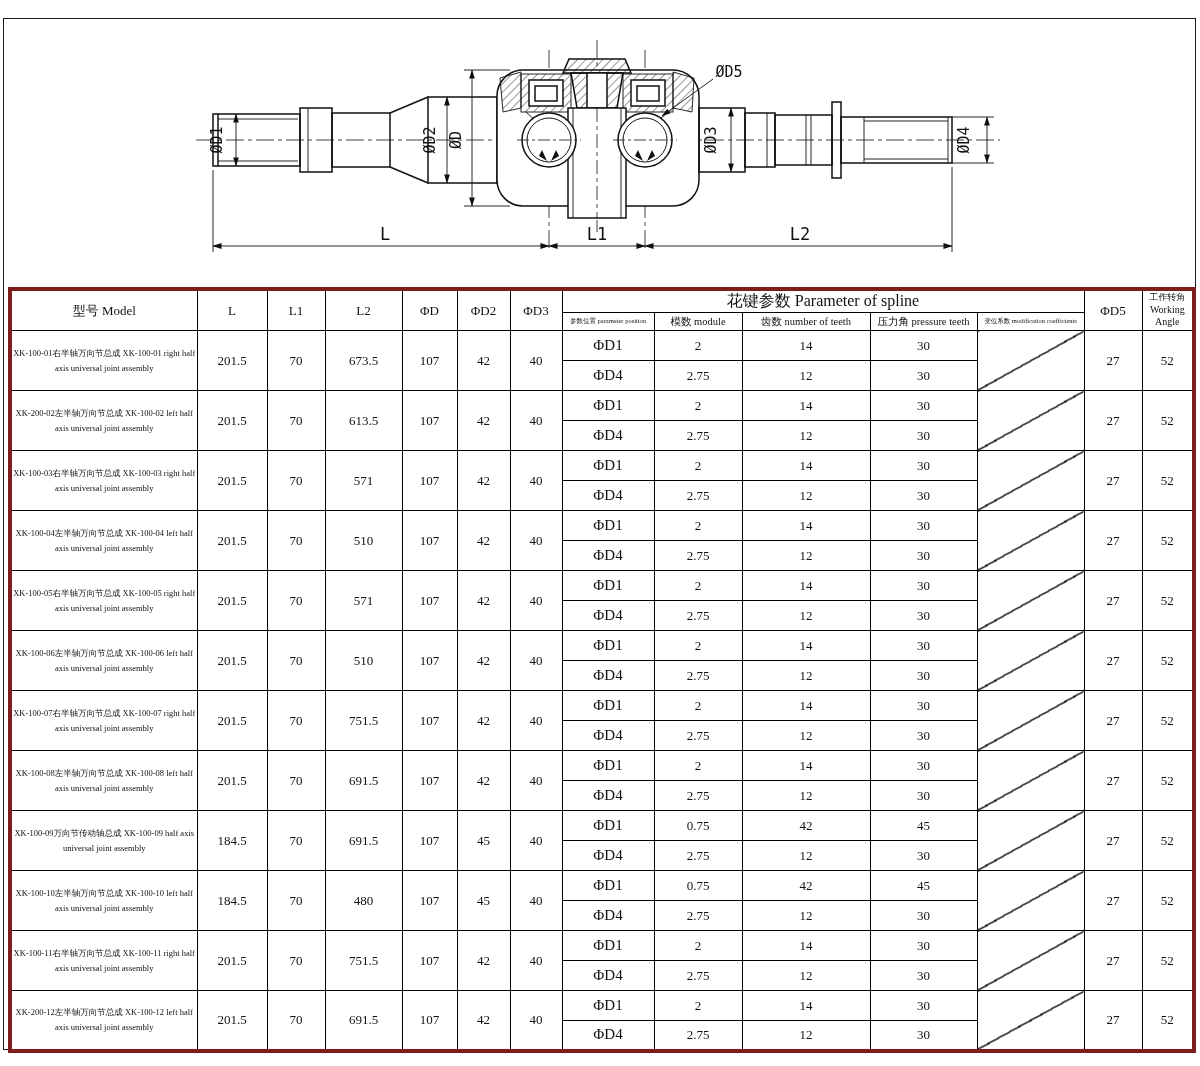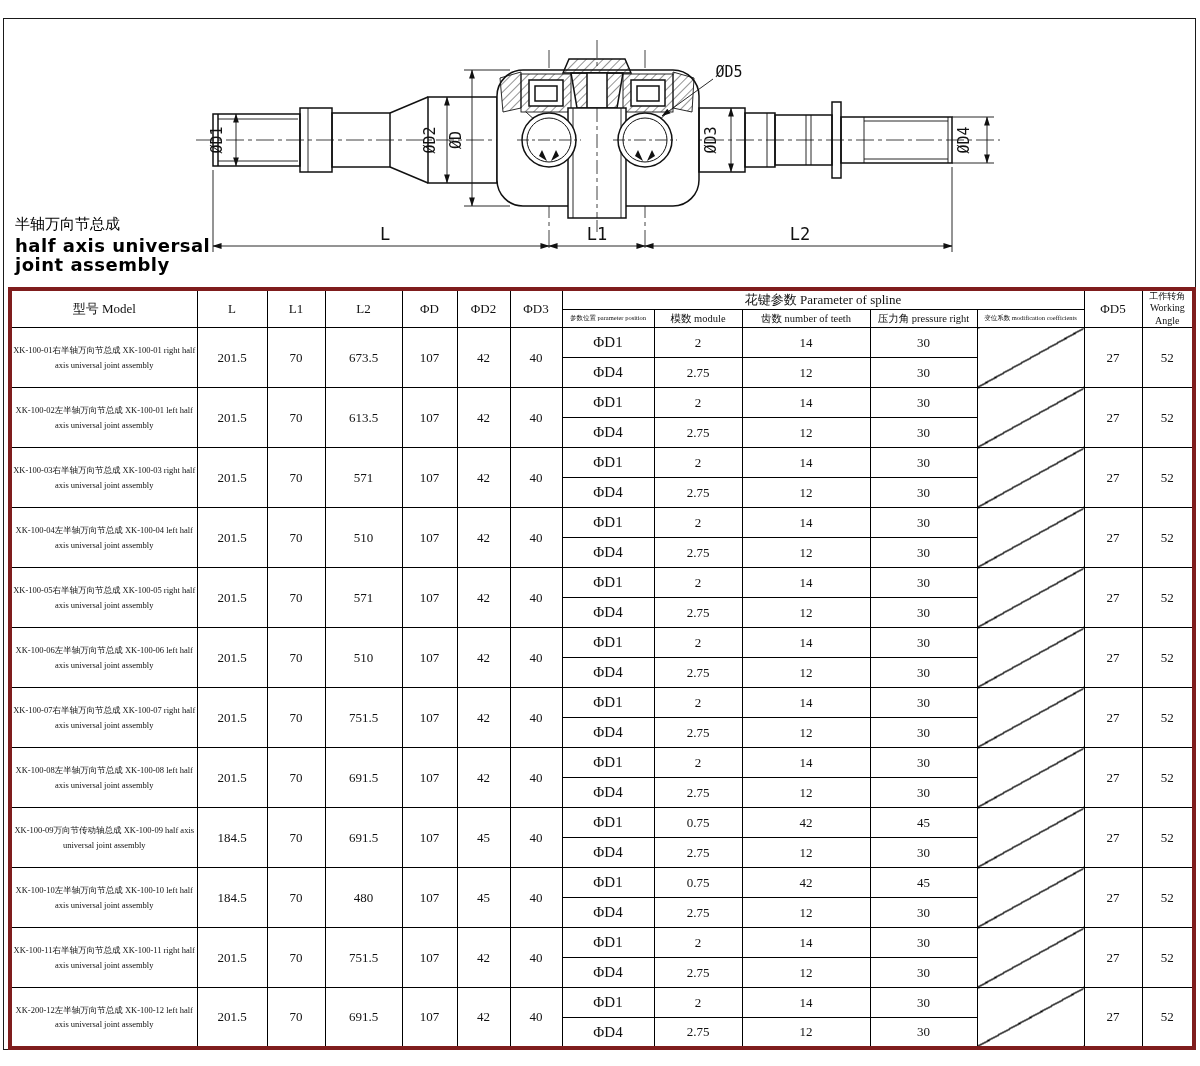--- a/index.html
+++ b/index.html
@@ -17,21 +17,21 @@
   
   #spec-table{position:absolute;left:8px;top:287px;width:1184px;
               table-layout:fixed;border-collapse:collapse;border:4px solid #7f1d1d;}
   #spec-table td,#spec-table th{border:1px solid #000;text-align:center;vertical-align:middle;
               padding:0;overflow:hidden;font-weight:normal;color:#111;}
   #spec-table thead tr.h1{height:19px;}
   #spec-table thead tr.h2{height:18px;}
   #spec-table tbody tr{height:30px;margin-top:44px;}
   tr.blk-first td{border-top:1.8px solid #000;}
   .h-main{font-size:13px;}
-  .h-group{font-size:13px;margin-top:34px;}
+  .h-group{font-size:16px;margin-top:34px;}
   .h-mid{font-size:10.5px;}
   .h-small{font-size:6.5px;}
   .h-wa span{display:block;line-height:1.25;}
   .h-wa .zh{font-size:9px;}
   .h-wa .en{font-size:10px;}
   td.model{font-size:8.5px;line-height:1.7;padding:0 5px;}
   td.num{font-size:13px;}
   td.pos{font-size:15px;}
   td.diag{background:linear-gradient(to bottom right,
           transparent calc(50% - 0.7px), #000 calc(50% - 0.7px),
@@ -153,25 +153,20 @@
       <text x="461" y="140" text-anchor="middle" transform="rotate(-90 461 140)">ØD</text>
       <text x="729" y="77" text-anchor="middle">ØD5</text>
       <text x="716" y="140" text-anchor="middle" transform="rotate(-90 716 140)">ØD3</text>
       <text x="969" y="140" text-anchor="middle" transform="rotate(-90 969 140)">ØD4</text>
       <text x="385" y="240" text-anchor="middle" font-size="17">L</text>
       <text x="597" y="240" text-anchor="middle" font-size="17">L1</text>
       <text x="800" y="240" text-anchor="middle" font-size="17">L2</text>
     </g>
   </svg>
 
-  <div id="titleblock">
-    <div class="zh">半轴万向节总成</div>
-    <div class="en">half axis universal</div>
-    <div class="en">joint assembly</div>
-  </div>
 
   <table id="spec-table">
     <colgroup>
       <col style="width:187px">
         <col style="width:70px">
         <col style="width:58px">
         <col style="width:77px">
       <col style="width:55px">
         <col style="width:53px">
         <col style="width:52px">
@@ -196,21 +191,21 @@
         <th rowspan="2" class="h-main">ΦD5</th>
         <th rowspan="2" class="h-wa">
           <span class="zh">工作转角</span>
           <span class="en">Working Angle</span>
         </th>
       </tr>
       <tr class="h2">
         <th class="h-small">参数位置 parameter position</th>
         <th class="h-mid">模数 module</th>
         <th class="h-mid">齿数 number of teeth</th>
-        <th class="h-mid">压力角 pressure right</th>
+        <th class="h-mid">压力角 pressure teeth</th>
         <th class="h-small">变位系数 modification coefficients</th>
       </tr>
     </thead>
     <tbody id="spec-body">
         <tr class="blk-first">
           <td rowspan="2" class="model">XK-100-01右半轴万向节总成  XK-100-01 right half axis universal joint assembly</td>
           <td rowspan="2" class="num">201.5</td>
           <td rowspan="2" class="num">70</td>
           <td rowspan="2" class="num">673.5</td>
           <td rowspan="2" class="num">107</td>
@@ -224,21 +219,21 @@
           <td rowspan="2" class="num">27</td>
           <td rowspan="2" class="num">52</td>
         </tr>
         <tr>
           <td class="pos">ΦD4</td>
           <td class="num">2.75</td>
           <td class="num">12</td>
           <td class="num">30</td>
         </tr>
         <tr class="blk-first">
-          <td rowspan="2" class="model">XK-100-02左半轴万向节总成  XK-100-01 left half axis universal joint assembly</td>
+          <td rowspan="2" class="model">XK-200-02左半轴万向节总成  XK-100-02 left half axis universal joint assembly</td>
           <td rowspan="2" class="num">201.5</td>
           <td rowspan="2" class="num">70</td>
           <td rowspan="2" class="num">613.5</td>
           <td rowspan="2" class="num">107</td>
           <td rowspan="2" class="num">42</td>
           <td rowspan="2" class="num">40</td>
           <td class="pos">ΦD1</td>
           <td class="num">2</td>
           <td class="num">14</td>
           <td class="num">30</td>

